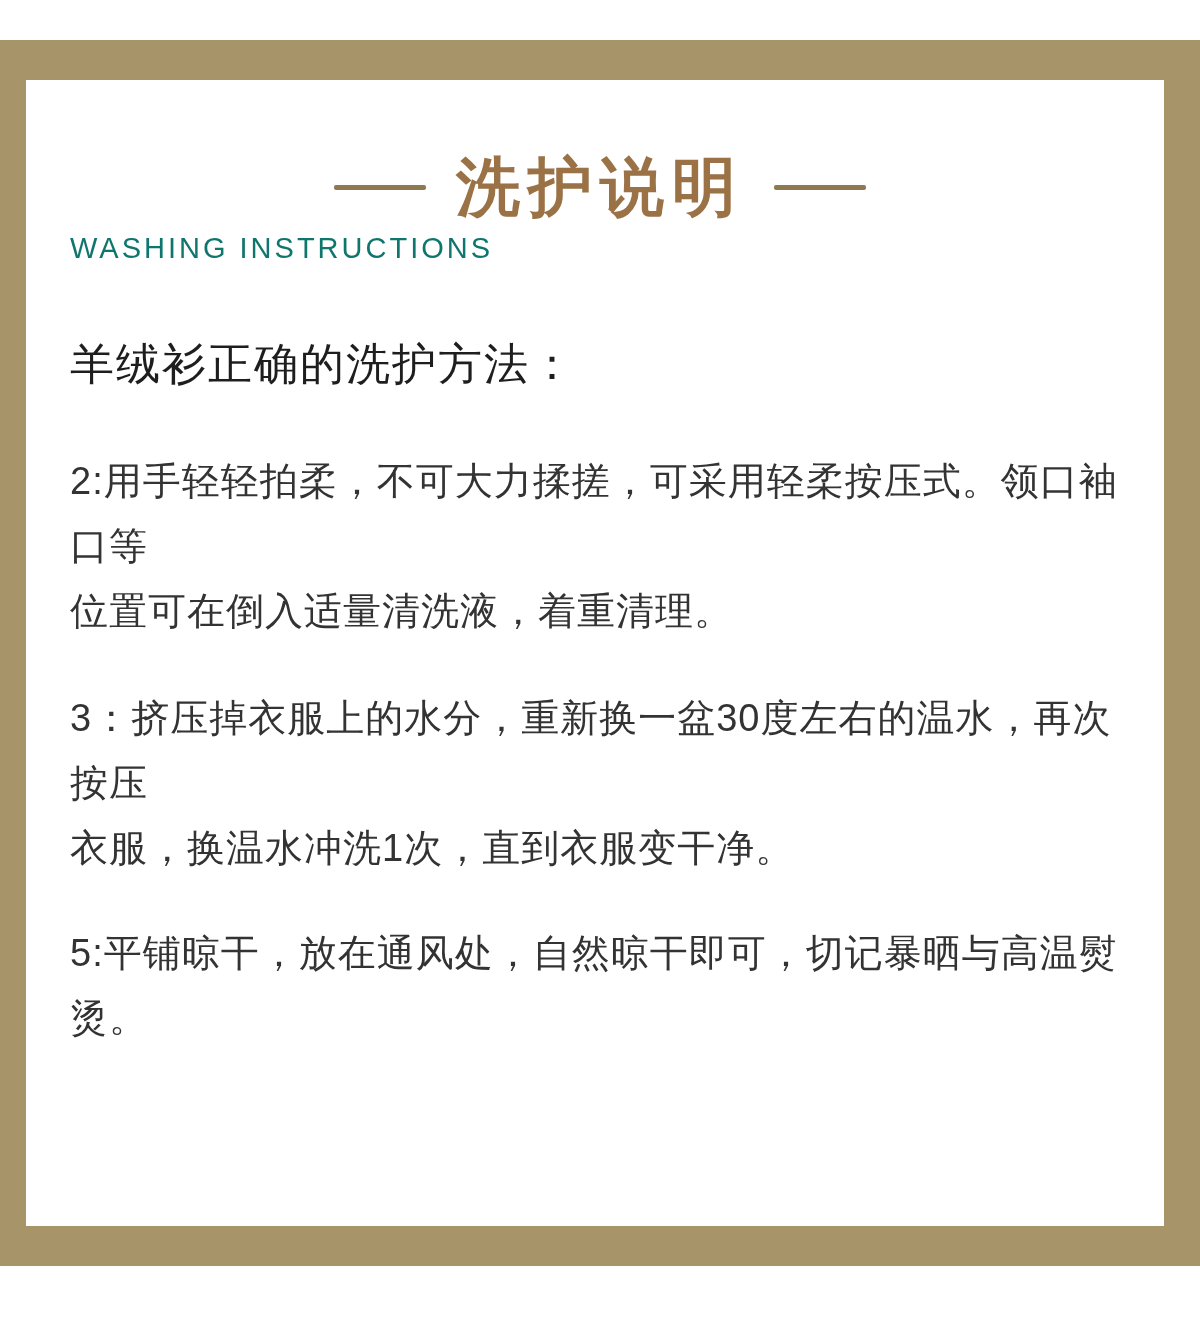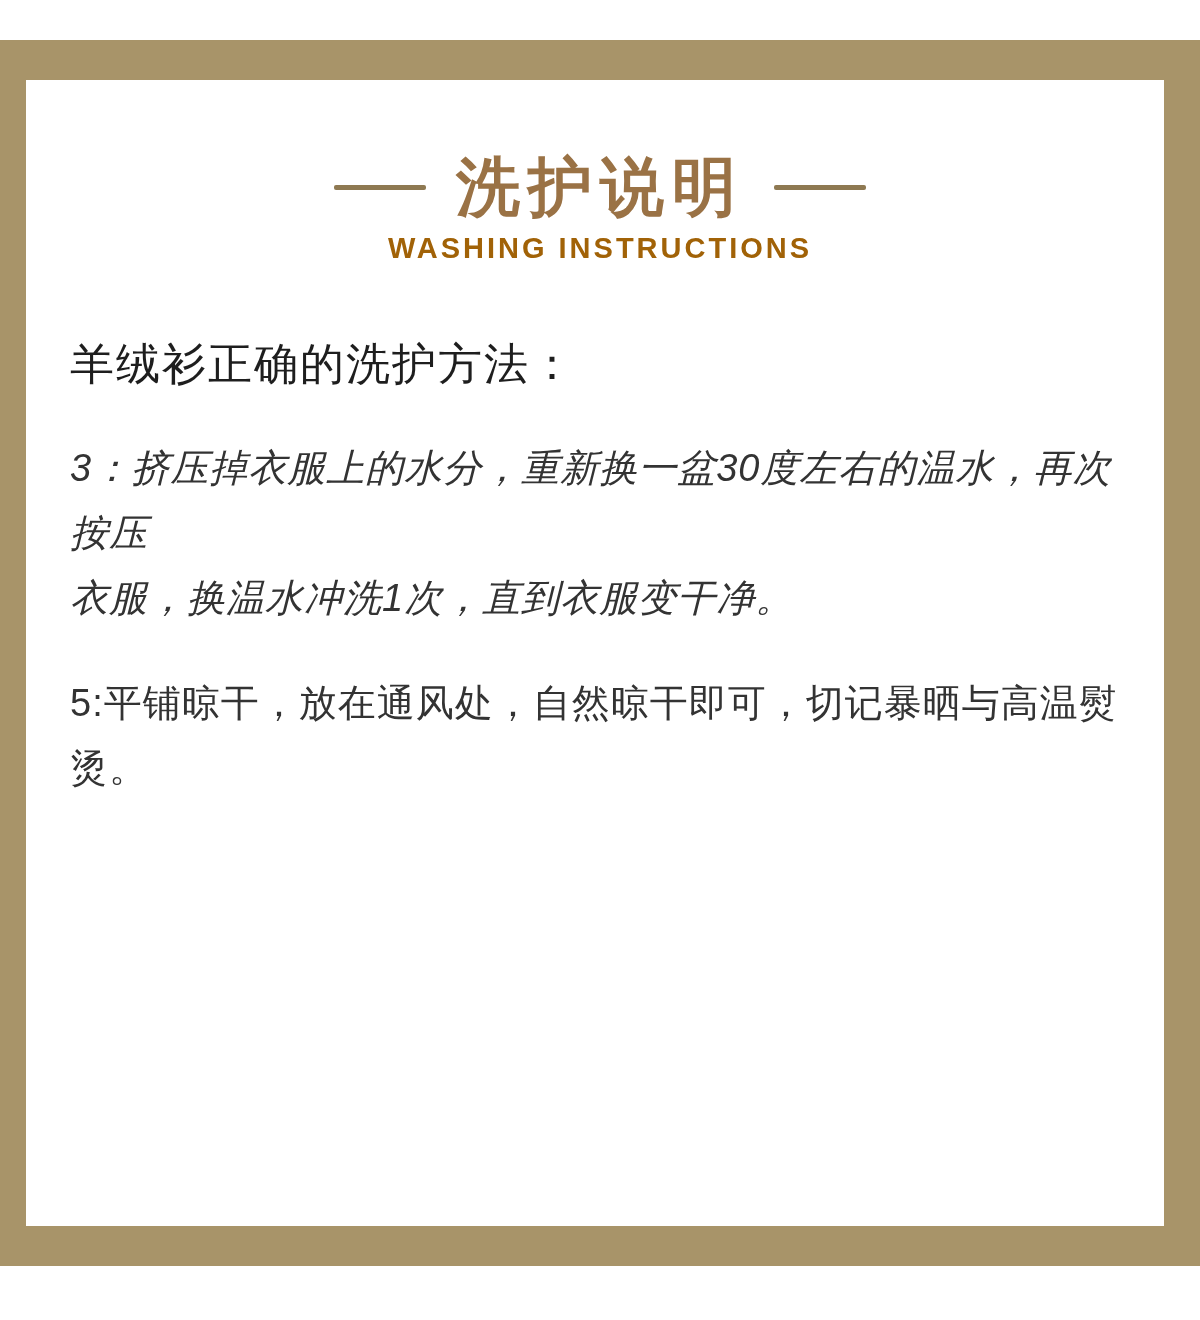--- a/index.html
+++ b/index.html
@@ -55,24 +55,23 @@
     font-size: 64px;
     line-height: 1.1;
     font-weight: 600;
     color: #9a7245;
     letter-spacing: 8px;
     white-space: nowrap;
   }
 
   .page-subtitle {
     margin-top: 10px;
-    text-align: center;
     font-size: 29px;
-    font-weight: 700;
-    color: #a16207;
+    font-weight: 400;
+    color: #0f766e;
     letter-spacing: 3px;
   }
 
   .section-heading {
     margin-top: 70px;
     font-size: 44px;
     font-weight: 400;
     color: #1e1e1e;
     letter-spacing: 2px;
   }
@@ -80,21 +79,21 @@
   .instruction {
     font-size: 38px;
     line-height: 65px;
     color: #333333;
     letter-spacing: 1px;
     white-space: pre-line; 
   }
 
   .instruction.i1 { margin-top: 70px; }
   .instruction.i2 { margin-top: 55px; }
-  .instruction.i3 { margin-top: 42px; font-style: italic; }
+  .instruction.i3 { margin-top: 42px; }
   .instruction.i4 { margin-top: 38px; }
   .instruction.i5 { margin-top: 40px; }
 </style>
 </head>
 <body>
 
 <div class="page">
 
   <div class="frame"></div>
 
@@ -104,20 +103,22 @@
       <span class="title-dash"></span>
       <h1 class="page-title">洗护说明</h1>
       <span class="title-dash"></span>
     </div>
 
     <div class="page-subtitle">WASHING INSTRUCTIONS</div>
 
     <h2 class="section-heading">羊绒衫正确的洗护方法：</h2>
 
 
+    <p class="instruction i2">2:用手轻轻拍柔，不可大力揉搓，可采用轻柔按压式。领口袖口等
+位置可在倒入适量清洗液，着重清理。</p>
 
     <p class="instruction i3">3：挤压掉衣服上的水分，重新换一盆30度左右的温水，再次按压
 衣服，换温水冲洗1次，直到衣服变干净。</p>
 
 
     <p class="instruction i5">5:平铺晾干，放在通风处，自然晾干即可，切记暴晒与高温熨烫。</p>
 
   </div>
 </div>
 

